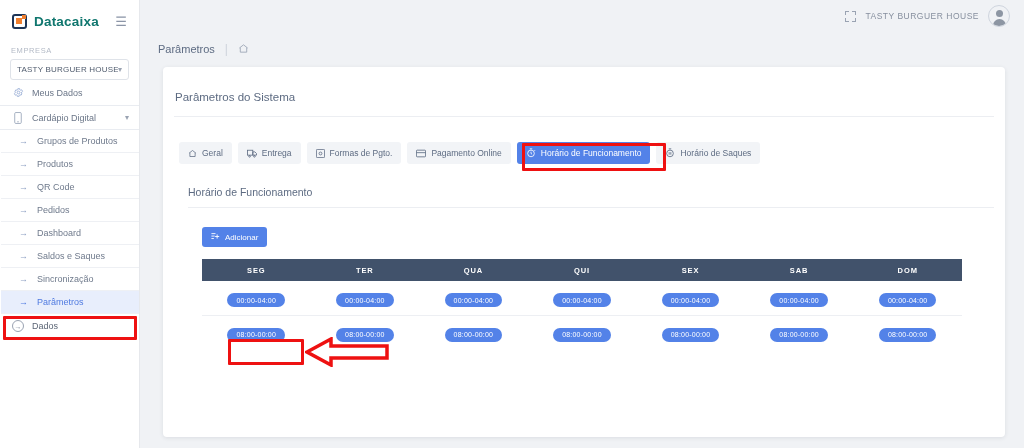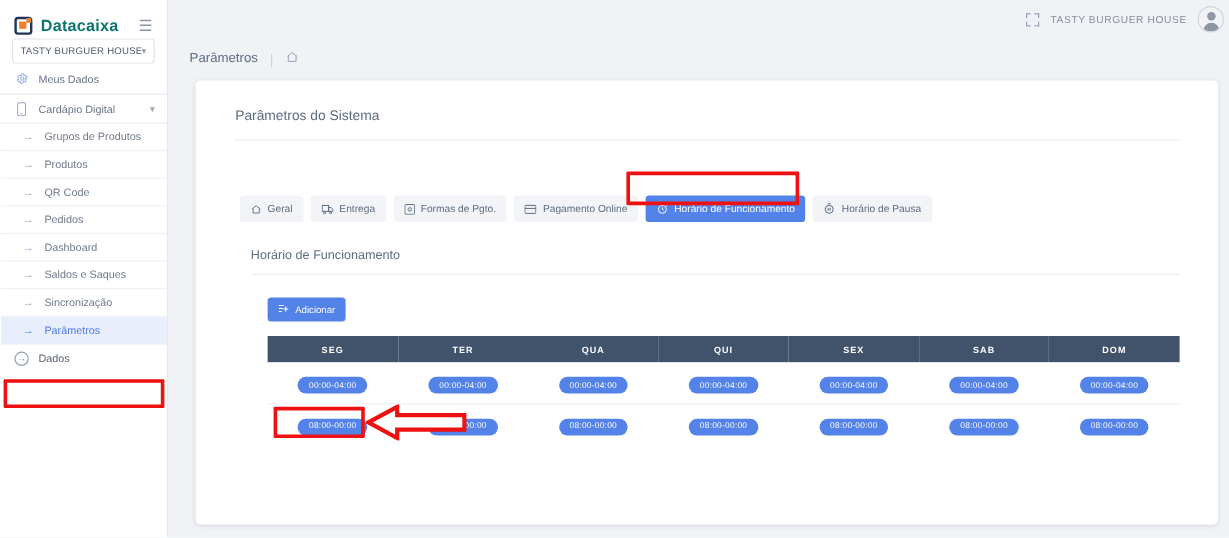--- a/index.html
+++ b/index.html
@@ -135,33 +135,33 @@
     padding: 8px 0 0 18px; height: 26px;
   }
   .crumb { font-size: 11px; color: #5d6b82; cursor: pointer; }
   .crumb-sep { color: #cdd3dc; font-size: 12px; }
   .home-ic { color: #97a1b1; font-size: 10px; cursor: pointer; line-height: 1; }
 
   .card {
     margin: 9px 19px 0 23px;
     background: #ffffff; border-radius: 4px;
     box-shadow: 0 1px 4px rgba(40,50,70,.10);
-    height: 370px; padding: 0 32px;
+    height: 370px; padding: 0 11px;
   }
   .card-title {
     font-size: 11.5px; color: #5d6b82; padding: 24px 0 13px 1px;
   }
   .divider { height: 1px; background: #eceef2; }
 
   .tabs { display: flex; gap: 6px; padding: 25px 0 0 5px; }
   .tab {
     height: 22px; border-radius: 3px; background: #f2f4f7;
     display: flex; align-items: center; gap: 5px;
     padding: 0 9px; font-size: 8.5px; color: #5d6b82;
-    cursor: pointer; white-space: nowrap; margin-top: 21px;
+    cursor: pointer; white-space: nowrap;
   }
   .tab.active { background: #5382e8; color: #ffffff; }
   .tab .tic { font-size: 8.5px; line-height: 1; display:flex; align-items:center; }
 
   .section-title {
     font-size: 10.5px; color: #5d6b82; padding: 22px 0 9px 14px;
   }
   .section-divider { height: 1px; background: #eceef2; margin: 0 0 0 14px; }
 
   .btn-add {
@@ -204,20 +204,21 @@
 
 <div class="app">
 
   <aside class="sidebar">
     <div class="brand">
       <div class="brand-logo"></div>
       <div class="brand-name">Datacaixa</div>
       <div class="brand-burger">☰</div>
     </div>
 
+    <div class="sb-label">EMPRESA</div>
     <div class="company-select">
       <span>TASTY BURGUER HOUSE</span>
       <span class="caret">▾</span>
     </div>
 
 
     <div class="nav-item">
       <span class="ic">
         <svg width="11" height="11" viewBox="0 0 24 24" fill="none" stroke="#9fb2d8" stroke-width="2">
           <circle cx="12" cy="12" r="3"></circle>
@@ -359,21 +360,21 @@
         </div>
         <div class="tab">
           <span class="tic">
             <svg width="10" height="10" viewBox="0 0 24 24" fill="none" stroke="currentColor" stroke-width="2">
                 <circle cx="12" cy="13" r="8"></circle>
                 <line x1="10" y1="10" x2="10" y2="16"></line>
                 <line x1="14" y1="10" x2="14" y2="16"></line>
                 <path d="M9 2h6"></path>
               </svg>
           </span>
-          <span>Horário de Pausa</span>
+          <span>Horário de Saques</span>
         </div>
       </div>
 
       <div class="section-title">Horário de Funcionamento</div>
       <div class="section-divider"></div>
 
       <div class="btn-add">
         <span>
           <svg width="9" height="9" viewBox="0 0 22 22" fill="none" stroke="currentColor" stroke-width="2.2">
             <line x1="1" y1="4" x2="11" y2="4"></line>

